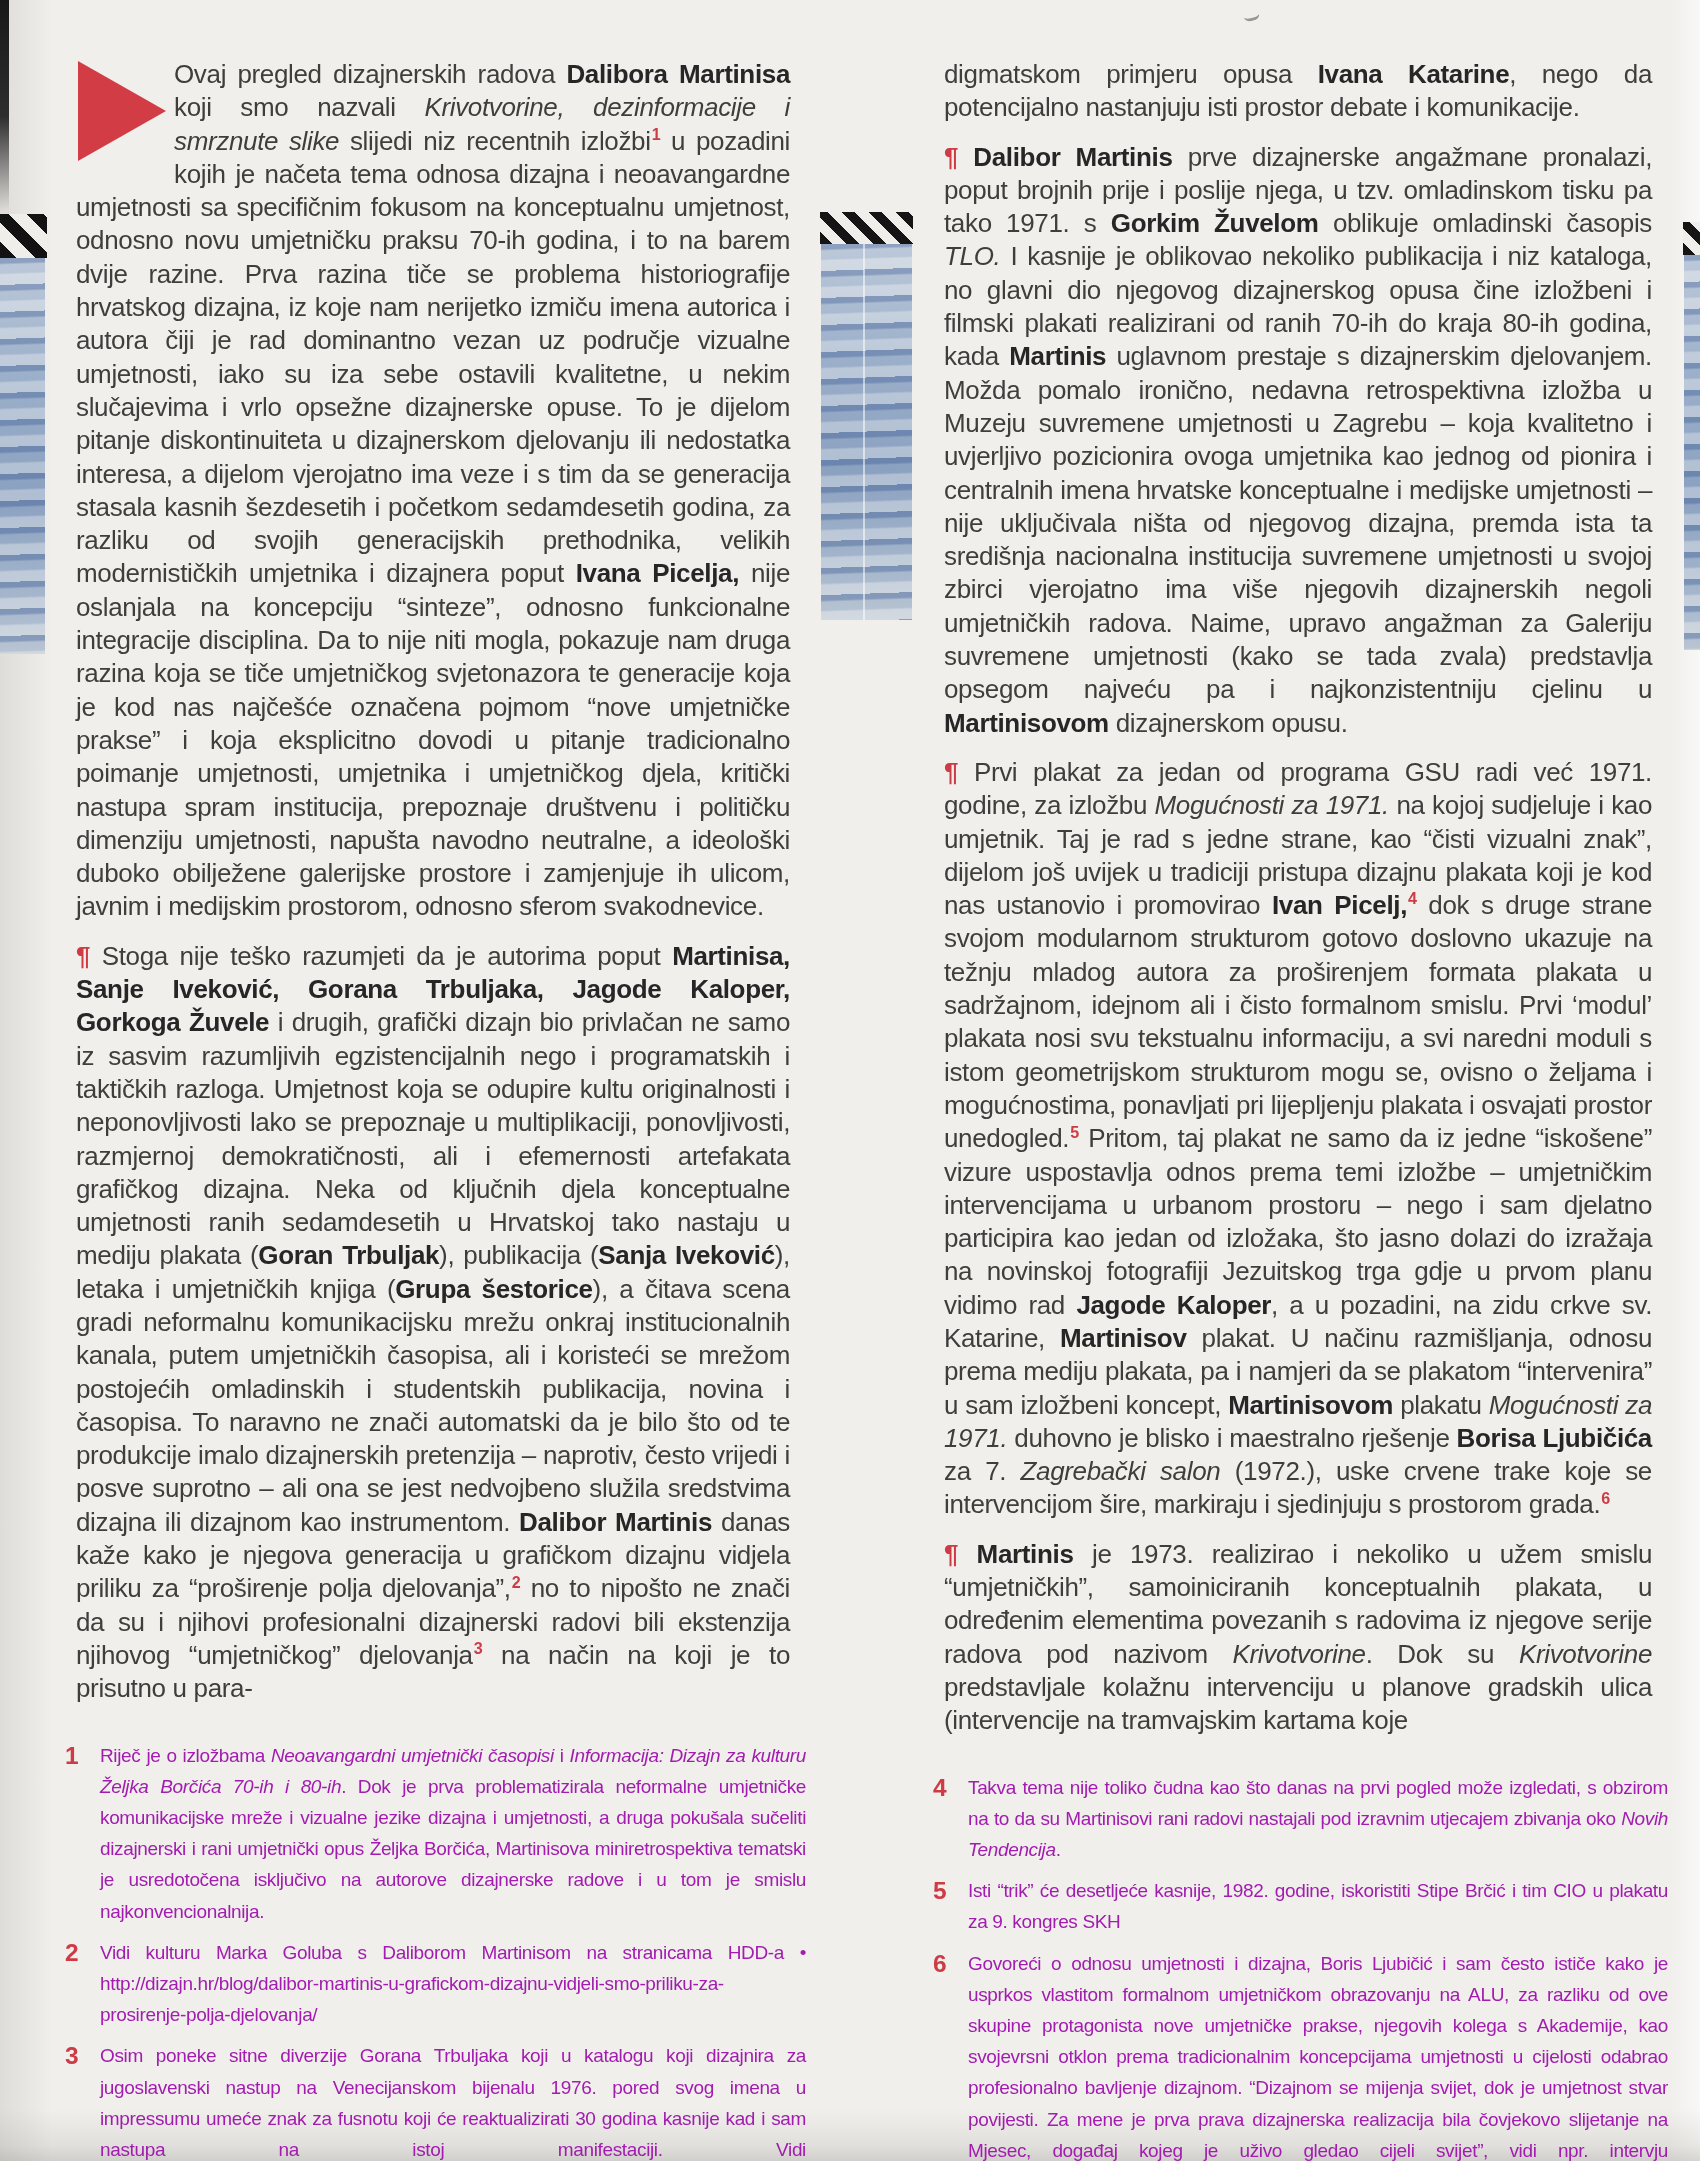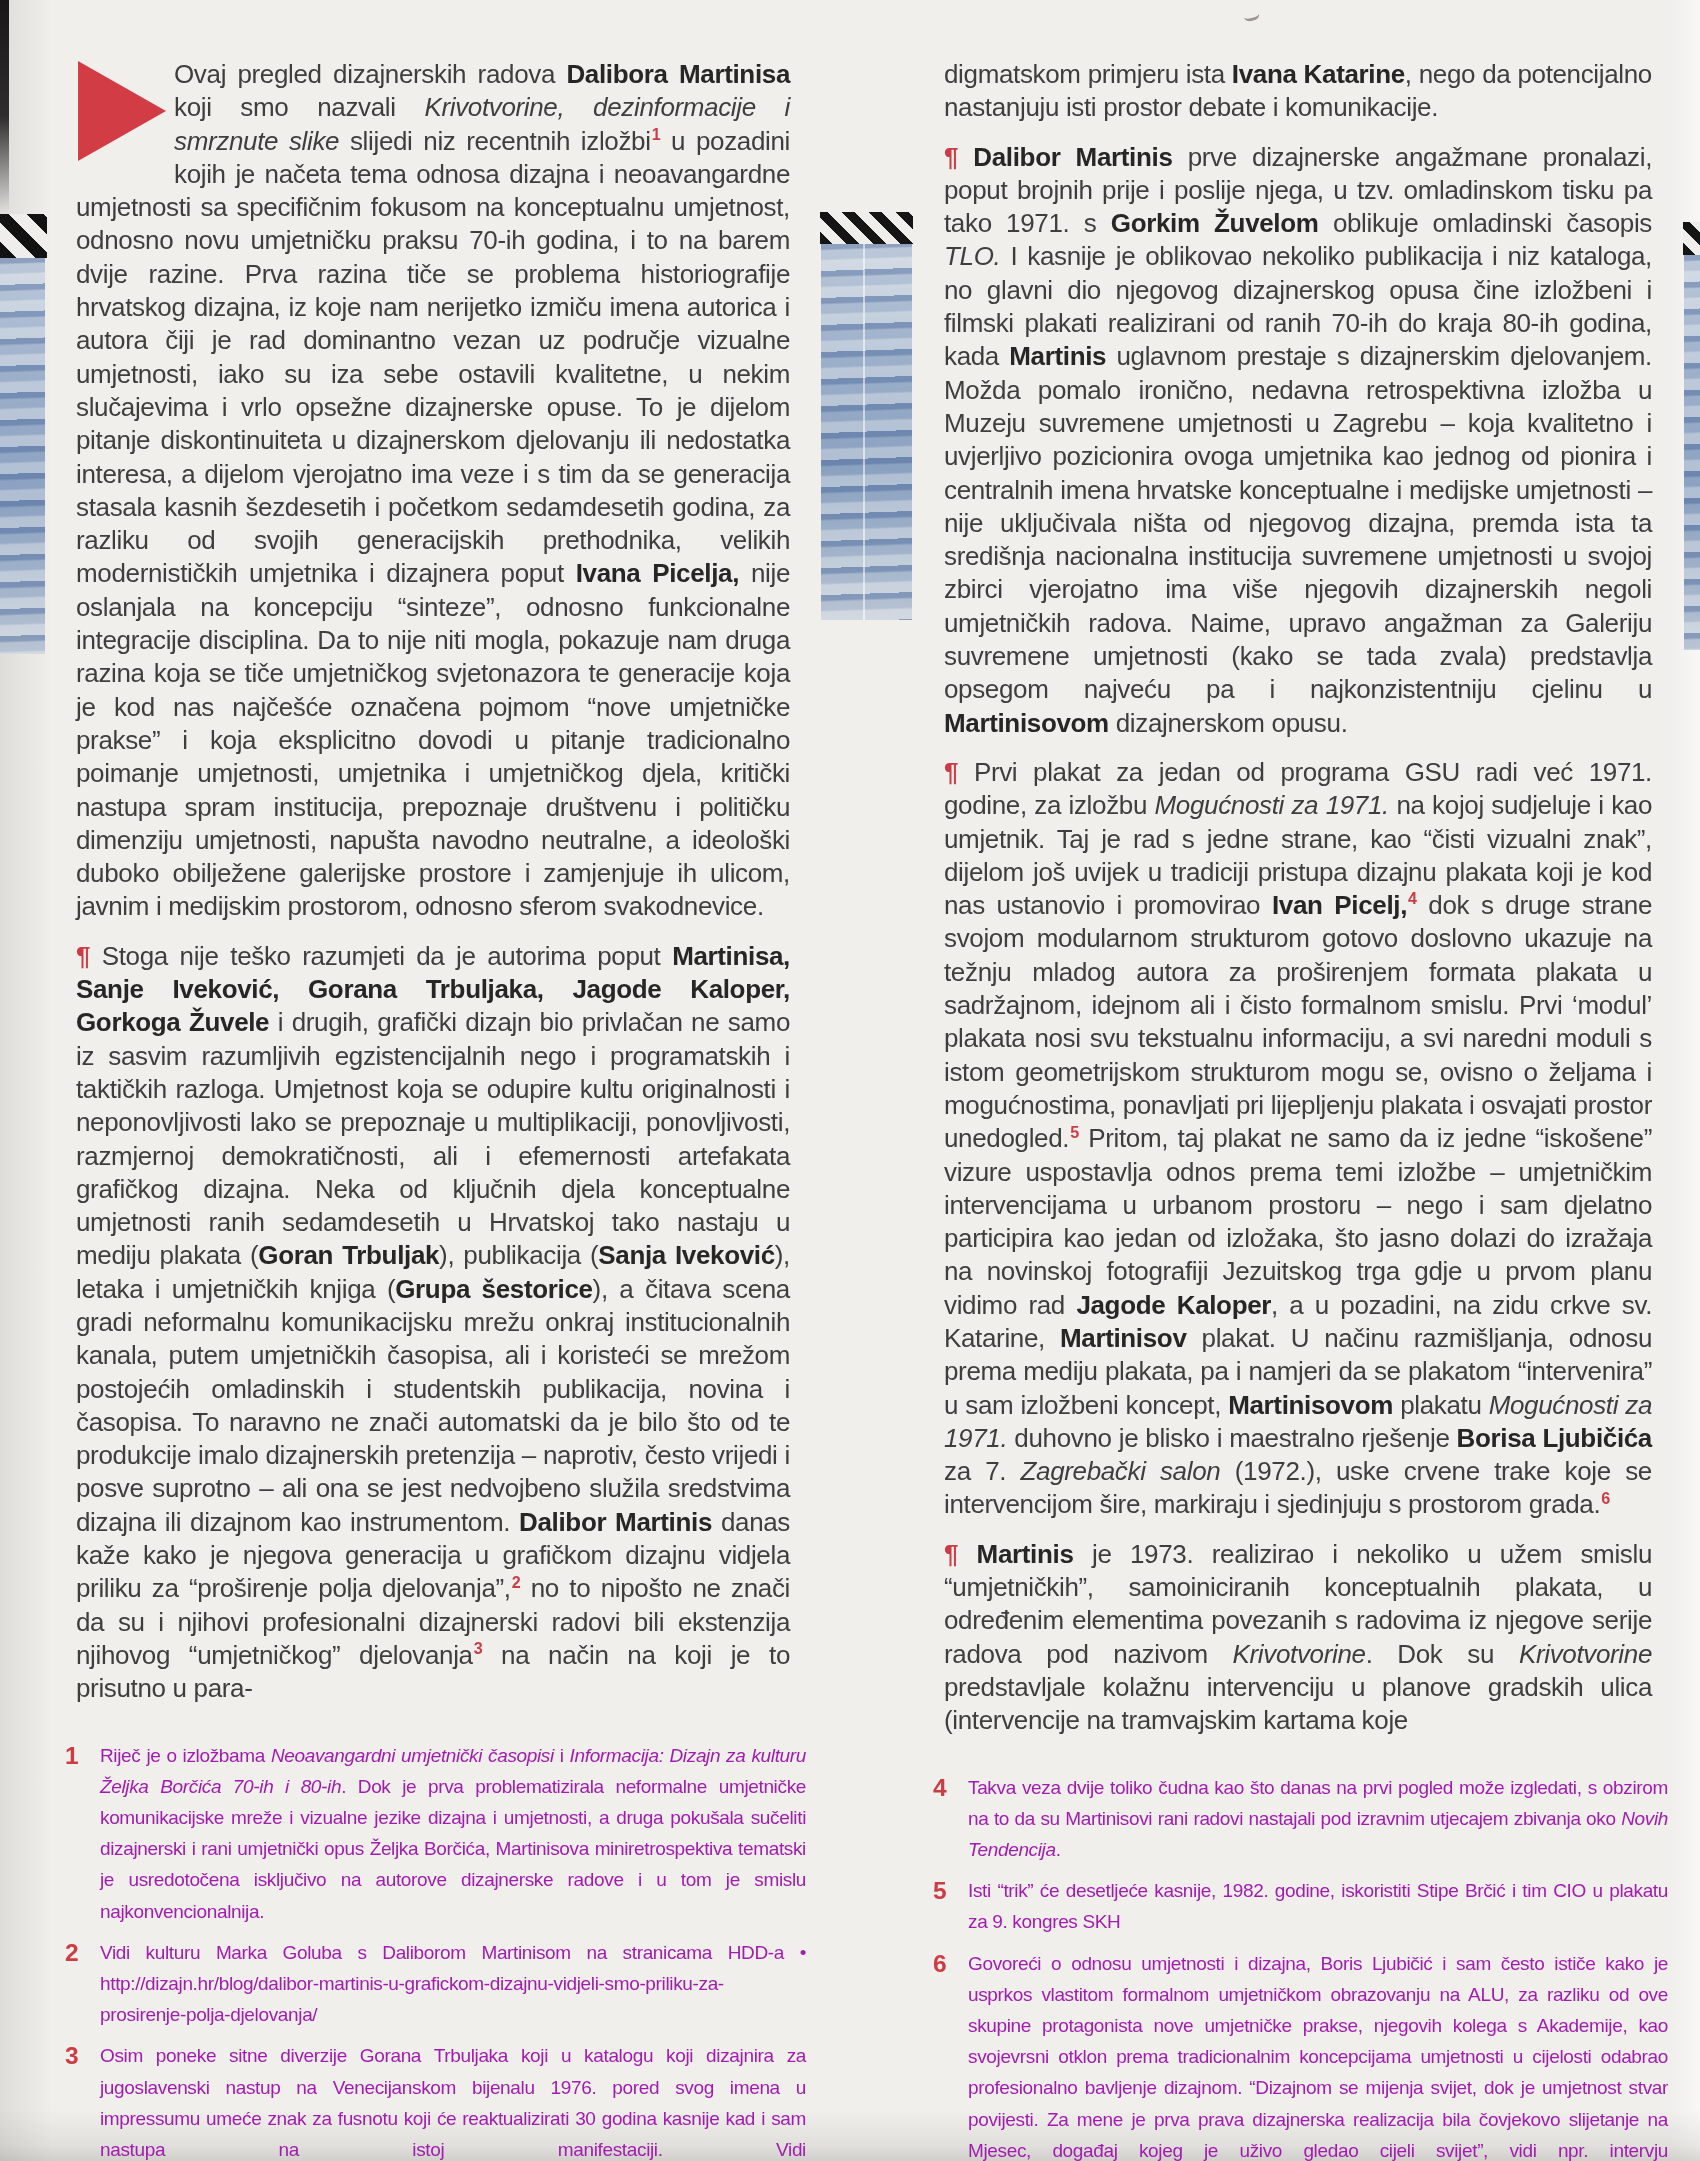--- a/index.html
+++ b/index.html
@@ -88,29 +88,29 @@
         <span class="fn-text"><span>Vidi kulturu Marka Goluba s Daliborom Martinisom na stranicama HDD-a • http://dizajn.hr/blog/dalibor-martinis-u-grafickom-dizajnu-vidjeli-smo-priliku-za-prosirenje-polja-djelovanja/</span></span>
       </div>
       <div class="fn">
         <span class="fn-num">3</span>
         <span class="fn-text"><span>Osim poneke sitne diverzije Gorana Trbuljaka koji u katalogu koji dizajnira za jugoslavenski nastup na Venecijanskom bijenalu 1976. pored svog imena u impressumu umeće znak za fusnotu koji će reaktualizirati 30 godina kasnije kad i sam nastupa na istoj manifestaciji. Vidi http://www.culturenet.hr/UserDocsImages/attachmenti/10134.doc</span></span>
       </div>
     </div>
   </div>
 
   <div class="col col-right">
-    <p class="bp"><span>digmatskom primjeru ista </span><span class="seg-b">Ivana Katarine</span><span>, nego da potencijalno nastanjuju isti prostor debate i komunikacije.</span></p>
+    <p class="bp"><span>digmatskom primjeru opusa </span><span class="seg-b">Ivana Katarine</span><span>, nego da potencijalno nastanjuju isti prostor debate i komunikacije.</span></p>
     <p class="bp"><span class="seg-pl">¶</span><span> </span><span class="seg-b">Dalibor Martinis</span><span> prve dizajnerske angažmane pronalazi, poput brojnih prije i poslije njega, u tzv. omladinskom tisku pa tako 1971. s </span><span class="seg-b">Gorkim Žuvelom</span><span> oblikuje omladinski časopis </span><span class="seg-i">TLO.</span><span> I kasnije je oblikovao nekoliko publikacija i niz kataloga, no glavni dio njegovog dizajnerskog opusa čine izložbeni i filmski plakati realizirani od ranih 70-ih do kraja 80-ih godina, kada </span><span class="seg-b">Martinis</span><span> uglavnom prestaje s dizajnerskim djelovanjem. Možda pomalo ironično, nedavna retrospektivna izložba u Muzeju suvremene umjetnosti u Zagrebu – koja kvalitetno i uvjerljivo pozicionira ovoga umjetnika kao jednog od pionira i centralnih imena hrvatske konceptualne i medijske umjetnosti – nije uključivala ništa od njegovog dizajna, premda ista ta središnja nacionalna institucija suvremene umjetnosti u svojoj zbirci vjerojatno ima više njegovih dizajnerskih negoli umjetničkih radova. Naime, upravo angažman za Galeriju suvremene umjetnosti (kako se tada zvala) predstavlja opsegom najveću pa i najkonzistentniju cjelinu u </span><span class="seg-b">Martinisovom</span><span> dizajnerskom opusu.</span></p>
     <p class="bp"><span class="seg-pl">¶</span><span> Prvi plakat za jedan od programa GSU radi već 1971. godine, za izložbu </span><span class="seg-i">Mogućnosti za 1971.</span><span> na kojoj sudjeluje i kao umjetnik. Taj je rad s jedne strane, kao “čisti vizualni znak”, dijelom još uvijek u tradiciji pristupa dizajnu plakata koji je kod nas ustanovio i promovirao </span><span class="seg-b">Ivan Picelj,</span><span class="seg-sup">4</span><span> dok s druge strane svojom modularnom strukturom gotovo doslovno ukazuje na težnju mladog autora za proširenjem formata plakata u sadržajnom, idejnom ali i čisto formalnom smislu. Prvi ‘modul’ plakata nosi svu tekstualnu informaciju, a svi naredni moduli s istom geometrijskom strukturom mogu se, ovisno o željama i mogućnostima, ponavljati pri lijepljenju plakata i osvajati prostor unedogled.</span><span class="seg-sup">5</span><span> Pritom, taj plakat ne samo da iz jedne “iskošene” vizure uspostavlja odnos prema temi izložbe – umjetničkim intervencijama u urbanom prostoru – nego i sam djelatno participira kao jedan od izložaka, što jasno dolazi do izražaja na novinskoj fotografiji Jezuitskog trga gdje u prvom planu vidimo rad </span><span class="seg-b">Jagode Kaloper</span><span>, a u pozadini, na zidu crkve sv. Katarine, </span><span class="seg-b">Martinisov</span><span> plakat. U načinu razmišljanja, odnosu prema mediju plakata, pa i namjeri da se plakatom “intervenira” u sam izložbeni koncept, </span><span class="seg-b">Martinisovom</span><span> plakatu </span><span class="seg-i">Mogućnosti za 1971.</span><span> duhovno je blisko i maestralno rješenje </span><span class="seg-b">Borisa Ljubičića</span><span> za 7. </span><span class="seg-i">Zagrebački salon</span><span> (1972.), uske crvene trake koje se intervencijom šire, markiraju i sjedinjuju s prostorom grada.</span><span class="seg-sup">6</span></p>
     <p class="bp"><span class="seg-pl">¶</span><span> </span><span class="seg-b">Martinis</span><span> je 1973. realizirao i nekoliko u užem smislu “umjetničkih”, samoiniciranih konceptualnih plakata, u određenim elementima povezanih s radovima iz njegove serije radova pod nazivom </span><span class="seg-i">Krivotvorine</span><span>. Dok su </span><span class="seg-i">Krivotvorine</span><span> predstavljale kolažnu intervenciju u planove gradskih ulica (intervencije na tramvajskim kartama koje</span></p>
 
     <div class="footnotes">
       <div class="fn">
         <span class="fn-num">4</span>
-        <span class="fn-text"><span>Takva veza dvije toliko čudna kao što danas na prvi pogled može izgledati, s obzirom na to da su Martinisovi rani radovi nastajali pod izravnim utjecajem zbivanja oko </span><span class="seg-i">Novih Tendencija</span><span>.</span></span>
+        <span class="fn-text"><span>Takva tema nije toliko čudna kao što danas na prvi pogled može izgledati, s obzirom na to da su Martinisovi rani radovi nastajali pod izravnim utjecajem zbivanja oko </span><span class="seg-i">Novih Tendencija</span><span>.</span></span>
       </div>
       <div class="fn">
         <span class="fn-num">5</span>
         <span class="fn-text"><span>Isti “trik” će desetljeće kasnije, 1982. godine, iskoristiti Stipe Brčić i tim CIO u plakatu za 9. kongres SKH</span></span>
       </div>
       <div class="fn">
         <span class="fn-num">6</span>
         <span class="fn-text"><span>Govoreći o odnosu umjetnosti i dizajna, Boris Ljubičić i sam često ističe kako je usprkos vlastitom formalnom umjetničkom obrazovanju na ALU, za razliku od ove skupine protagonista nove umjetničke prakse, njegovih kolega s Akademije, kao svojevrsni otklon prema tradicionalnim koncepcijama umjetnosti u cijelosti odabrao profesionalno bavljenje dizajnom. “Dizajnom se mijenja svijet, dok je umjetnost stvar povijesti. Za mene je prva prava dizajnerska realizacija bila čovjekovo slijetanje na Mjesec, događaj kojeg je uživo gledao cijeli svijet”, vidi npr. intervju http://dizajn.hr/blog/boris-ljubicic-ima-li-dizajner-svoj-alat-nema-dizajn-je-nacin-misljenja/</span></span>
       </div>
     </div>

